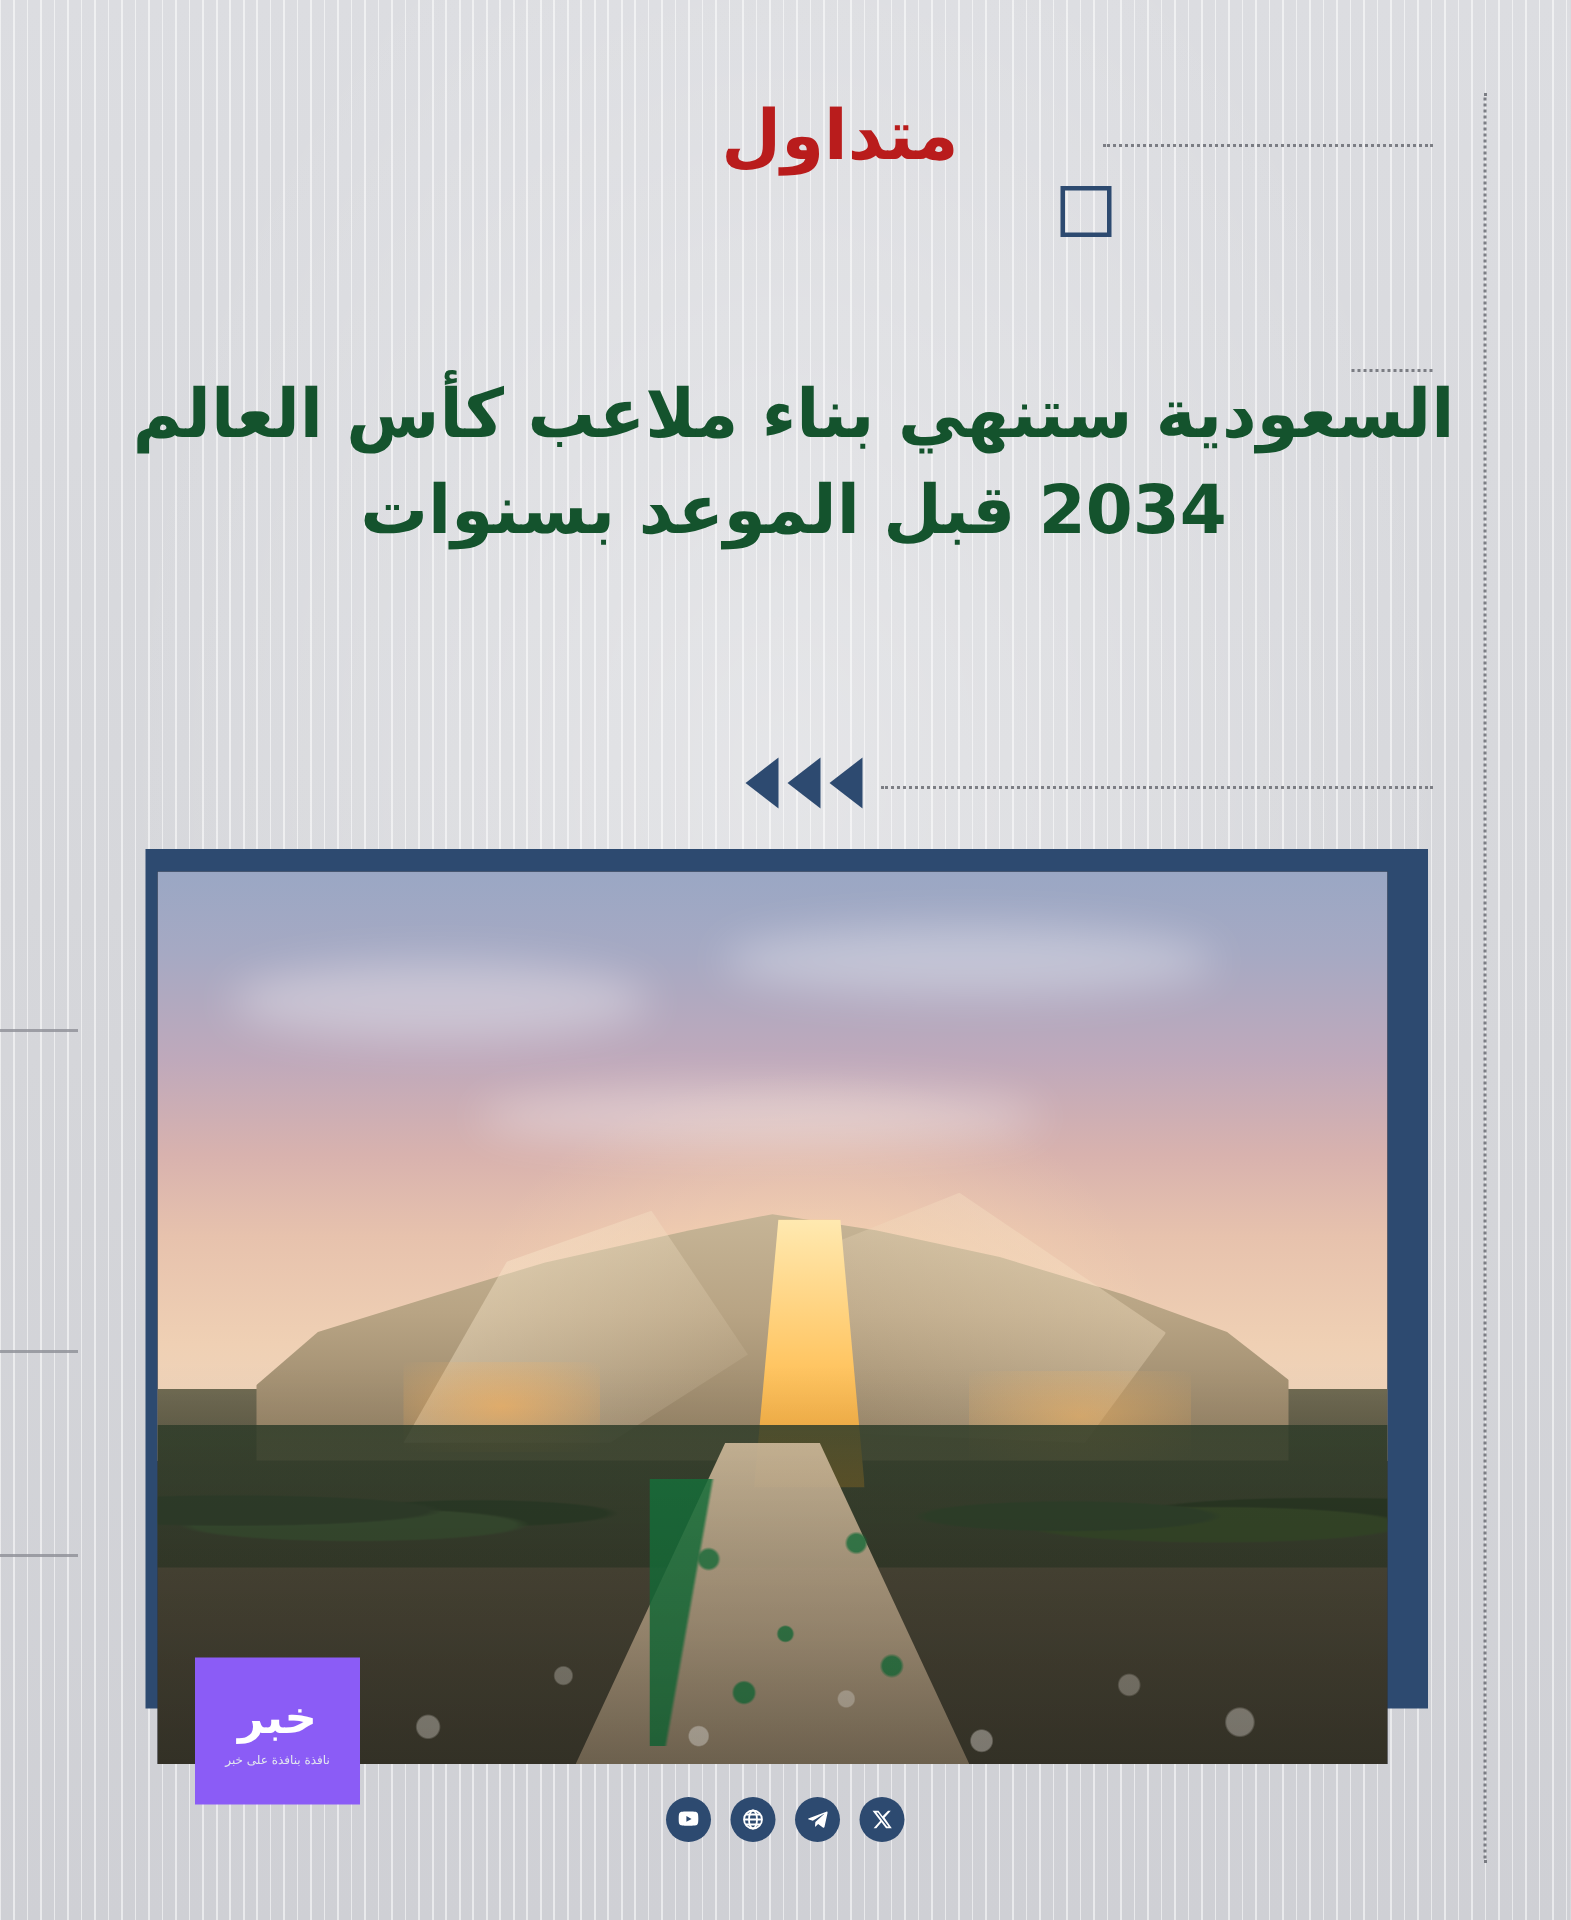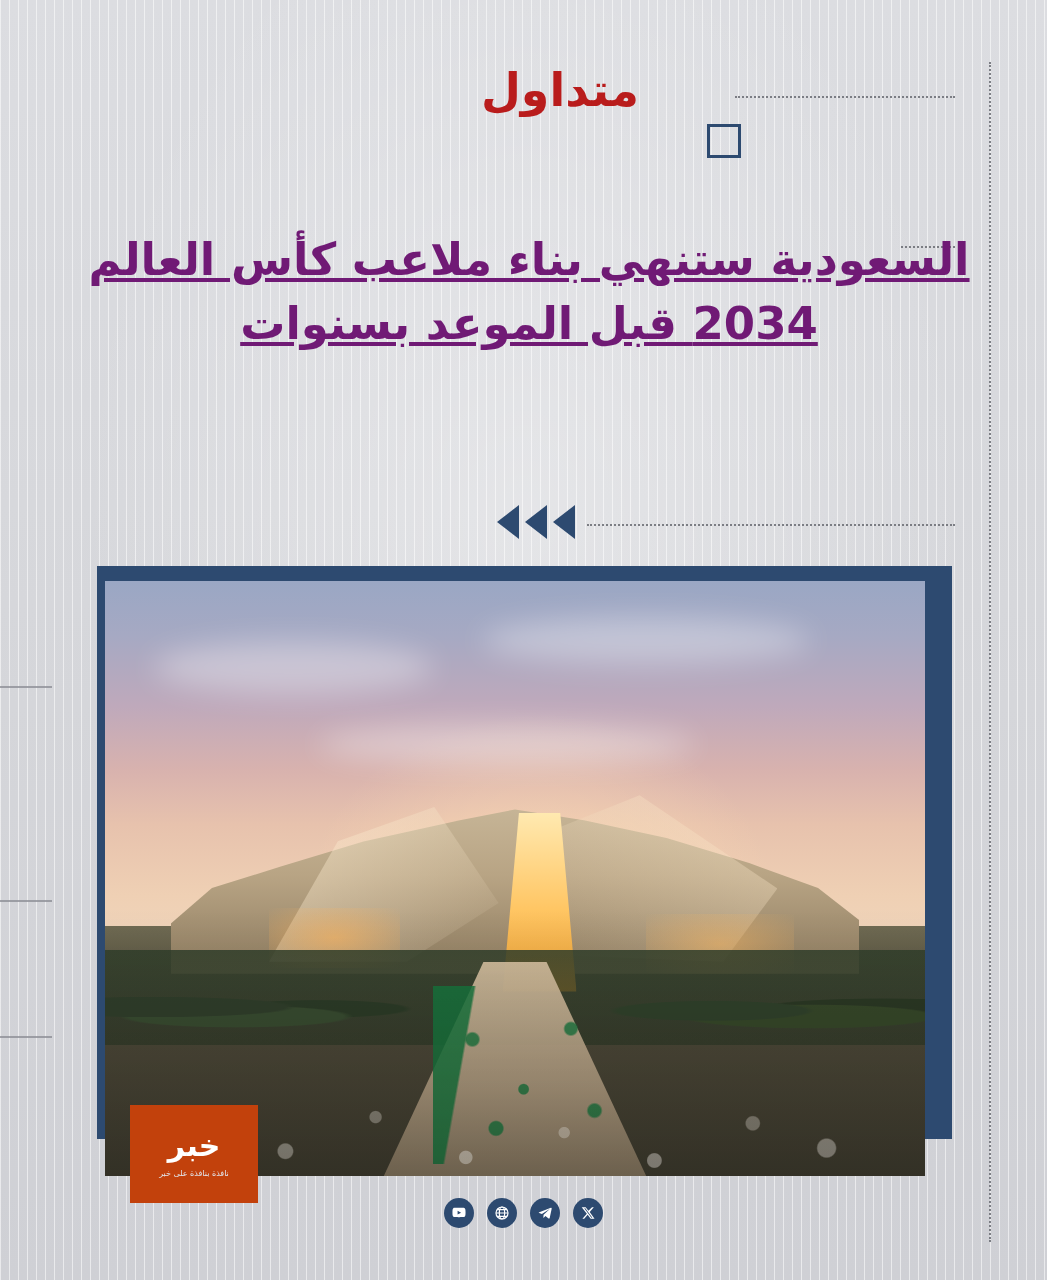--- a/index.html
+++ b/index.html
@@ -82,30 +82,29 @@
     right: 306px;
     width: 34px;
     height: 34px;
     border: 3px solid #2d4a70;
     background: transparent;
   }
 
   
   .headline {
     position: absolute;
-    top: 228px;
+    top: 244px;
     right: 76px;
     width: 884px;
     text-align: center;
     font-size: 45px;
     font-weight: 700;
     line-height: 1.42;
-    color: #701a75;
+    color: #14532d;
     letter-spacing: 0px;
-    text-decoration: underline;
   }
 
   
   .chevrons {
     position: absolute;
     top: 505px;
     right: 472px;
     display: flex;
     gap: 6px;
     transform: scaleX(-1);
@@ -239,23 +238,23 @@
   .img-darken {
     position: absolute; inset: 0;
     background: linear-gradient(180deg, rgba(0,0,0,0) 55%, rgba(0,0,0,0.18) 100%);
   }
 
   
   .logo-badge {
     position: absolute;
     left: 130px;
     top: 1105px;
-    width: 128px;
+    width: 110px;
     height: 98px;
-    background: #c2410c;
+    background: #8b5cf6;
     display: flex;
     align-items: center;
     justify-content: center;
     flex-direction: column;
     gap: 8px;
   }
   .logo-mark {
     font-size: 30px;
     color: #ffffff;
     font-weight: 700;

